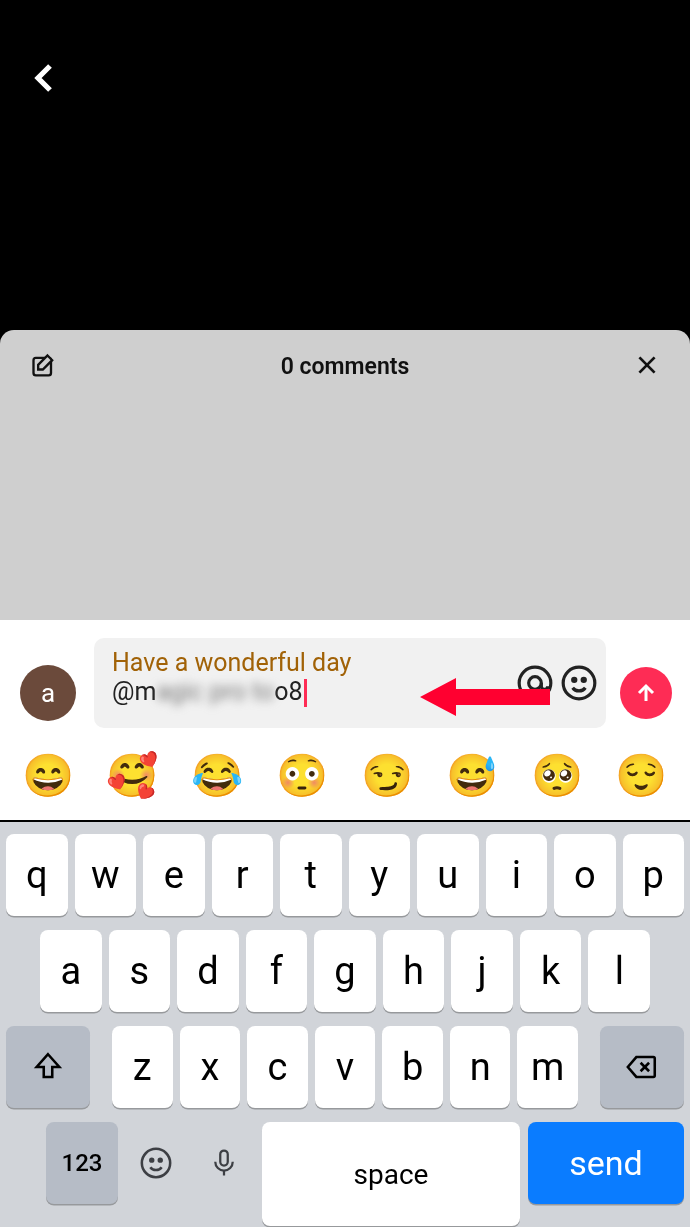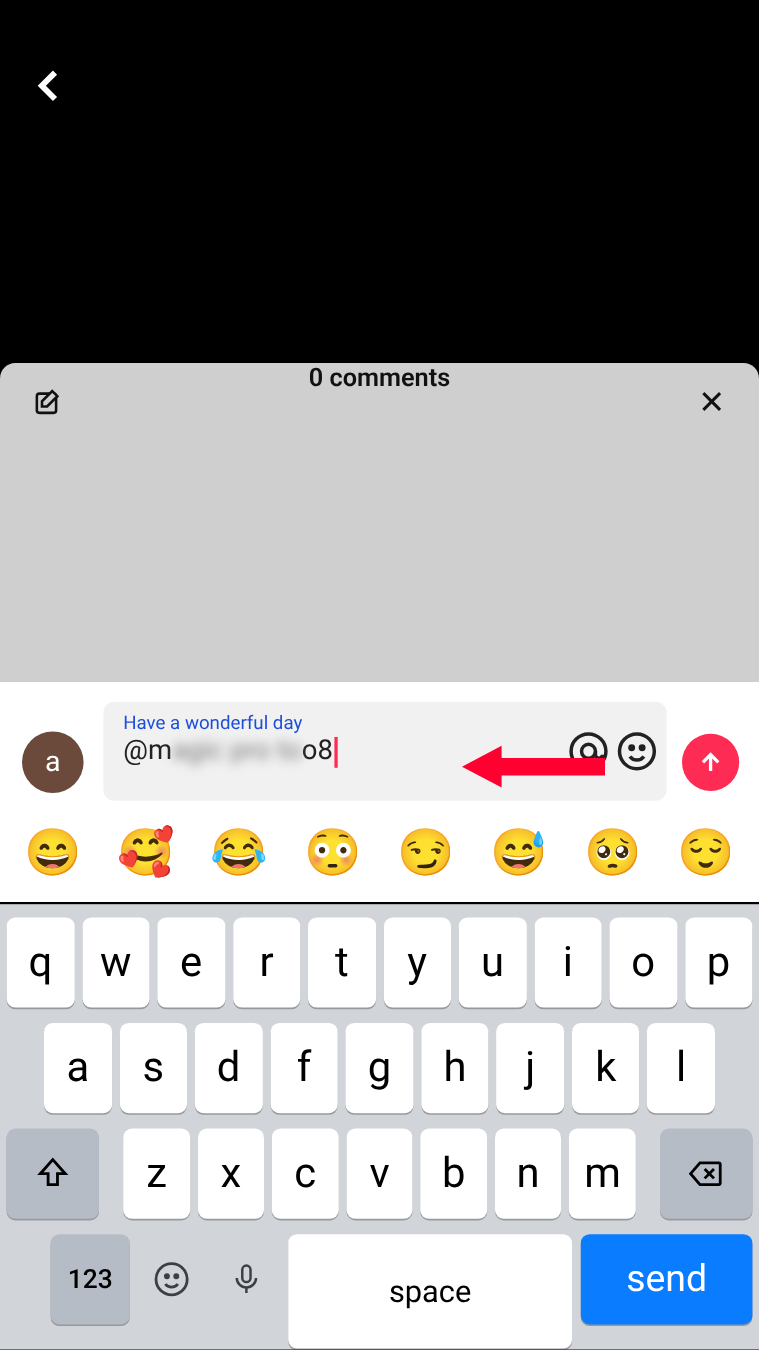--- a/index.html
+++ b/index.html
@@ -5,31 +5,31 @@
   * { box-sizing: border-box; margin: 0; padding: 0; font-family: -apple-system, BlinkMacSystemFont, "Segoe UI", Roboto, Helvetica, Arial, sans-serif; }
   html, body { width: 690px; height: 1227px; background: #000; overflow: hidden; position: relative; }
 
   
   .top-area { width: 100%; height: 330px; background: #000; position: relative; }
   .back-btn { position: absolute; top: 60px; left: 26px; width: 36px; height: 36px; }
   .back-svg { stroke: #fff; stroke-width: 3.5; fill: none; }
 
   
   .comments-panel { position: absolute; top: 330px; left: 0; right: 0; height: 290px; background: #cfcfcf; border-top-left-radius: 14px; border-top-right-radius: 14px; }
-  .panel-header { display: flex; justify-content: center; height: 72px; position: relative; }
+  .panel-header { display: flex; align-items: center; justify-content: center; height: 72px; position: relative; }
   .panel-edit { position: absolute; left: 30px; top: 22px; width: 28px; height: 28px; }
   .panel-title { font-size: 23px; font-weight: 600; color: #111; }
   .panel-close { position: absolute; right: 30px; top: 22px; width: 26px; height: 26px; }
 
   
   .input-row { position: absolute; top: 620px; left: 0; right: 0; height: 200px; background: #fff; padding-top: 18px; }
   .input-line { display: flex; align-items: center; padding: 0 18px 0 20px; }
   .avatar { width: 56px; height: 56px; border-radius: 50%; background: #6b4a3b; color: #fff; display: flex; align-items: center; justify-content: center; font-size: 26px; font-weight: 400; flex: none; margin-top: 20px; }
   .input-box { flex: 1; margin: 0 14px 0 18px; background: #f1f1f1; border-radius: 10px; padding: 10px 84px 12px 18px; min-height: 90px; position: relative; }
-  .input-line1 { font-size: 17px; color: #1d4ed8; }
+  .input-line1 { font-size: 25px; color: #a16207; }
   .input-line2 { font-size: 25px; color: #222; position: relative; display: inline-block; }
   .input-line2 .blur { filter: blur(5px); color: #777; }
   .caret { position: absolute; right: -4px; top: 2px; width: 3px; height: 28px; background: #fe2c55; }
   .input-icons { position: absolute; right: 8px; top: 50%; transform: translateY(-50%); display: flex; gap: 6px; }
   .circle-icon { width: 38px; height: 38px; stroke: #222; stroke-width: 2; fill: none; }
   .send-circle { width: 52px; height: 52px; border-radius: 50%; background: #fe2c55; display: flex; align-items: center; justify-content: center; flex: none; margin-top: 20px; }
   .send-arrow { stroke: #fff; stroke-width: 3; fill: none; }
 
   .arrow-annot { position: absolute; top: 672px; left: 420px; width: 130px; height: 50px; z-index: 10; pointer-events: none; }
 

